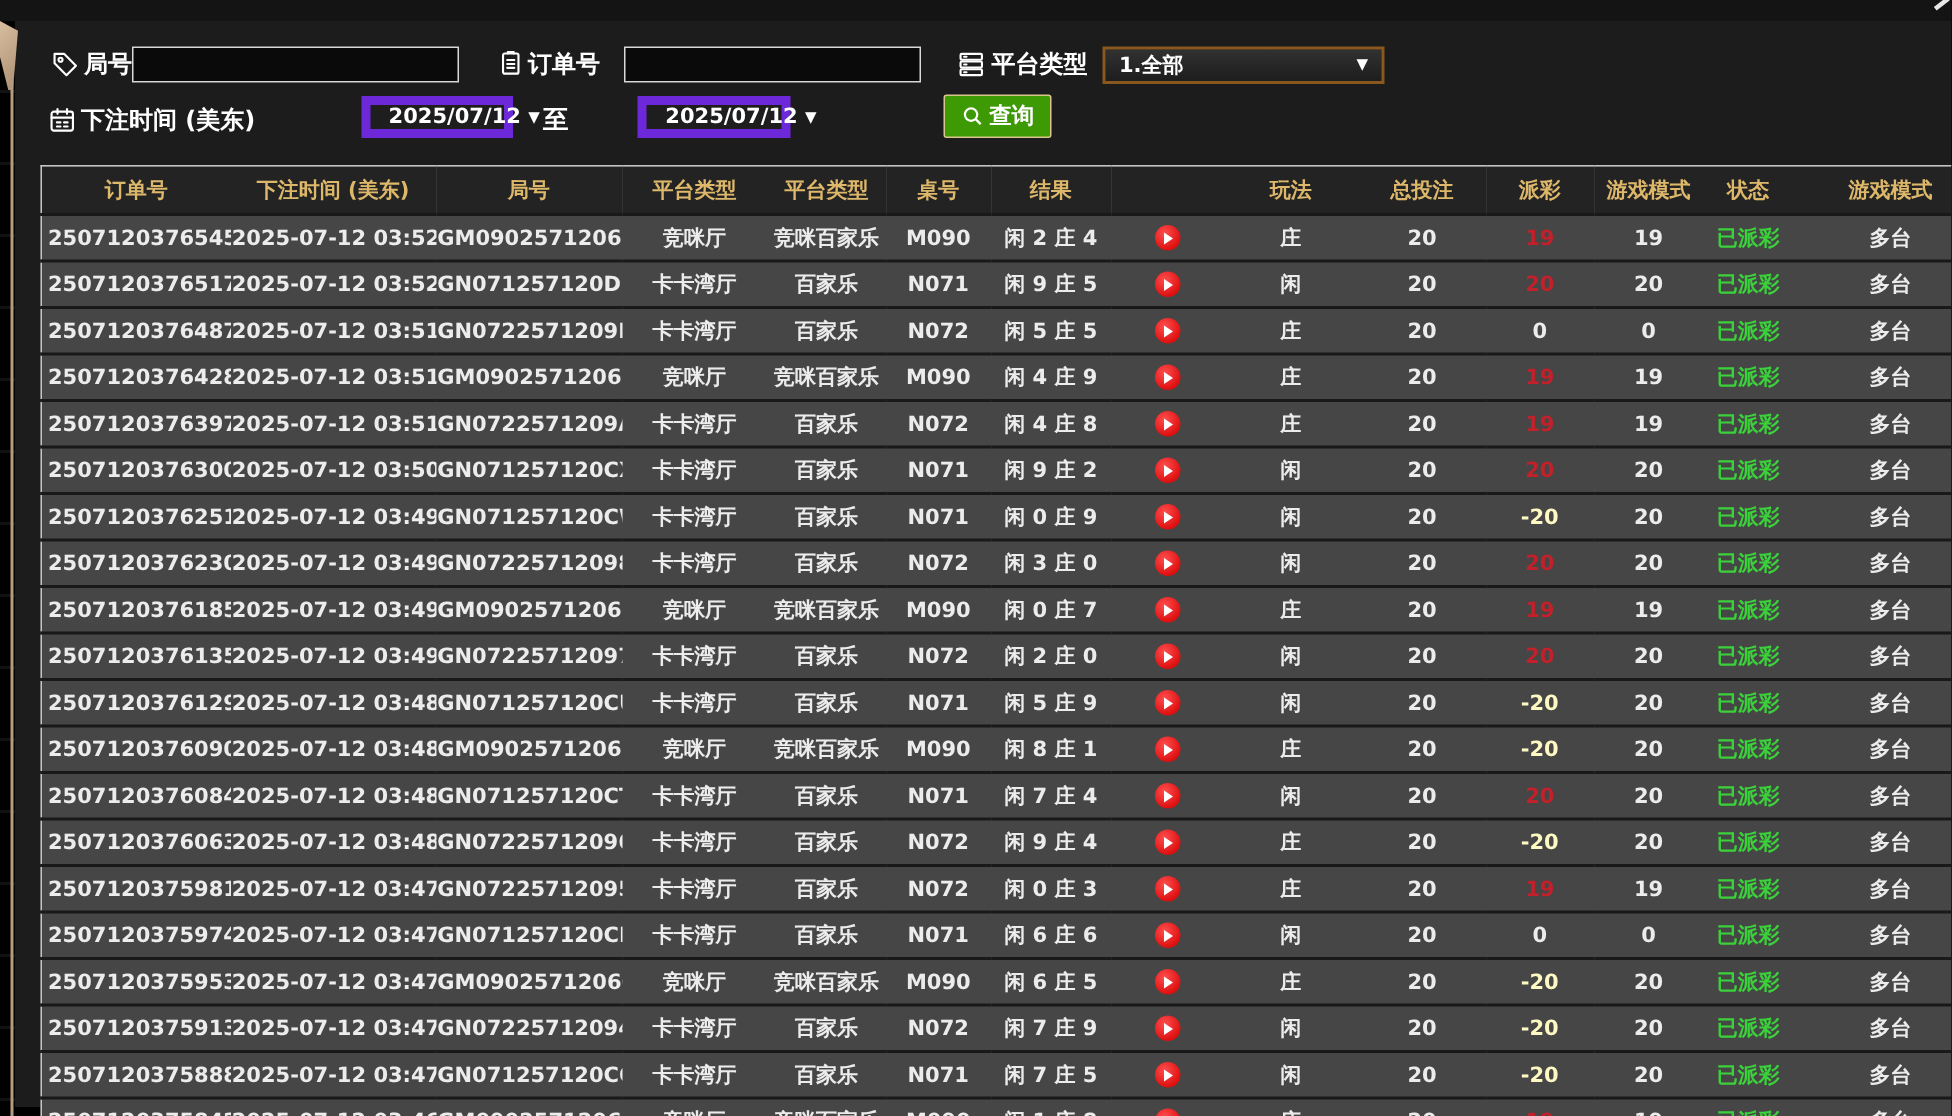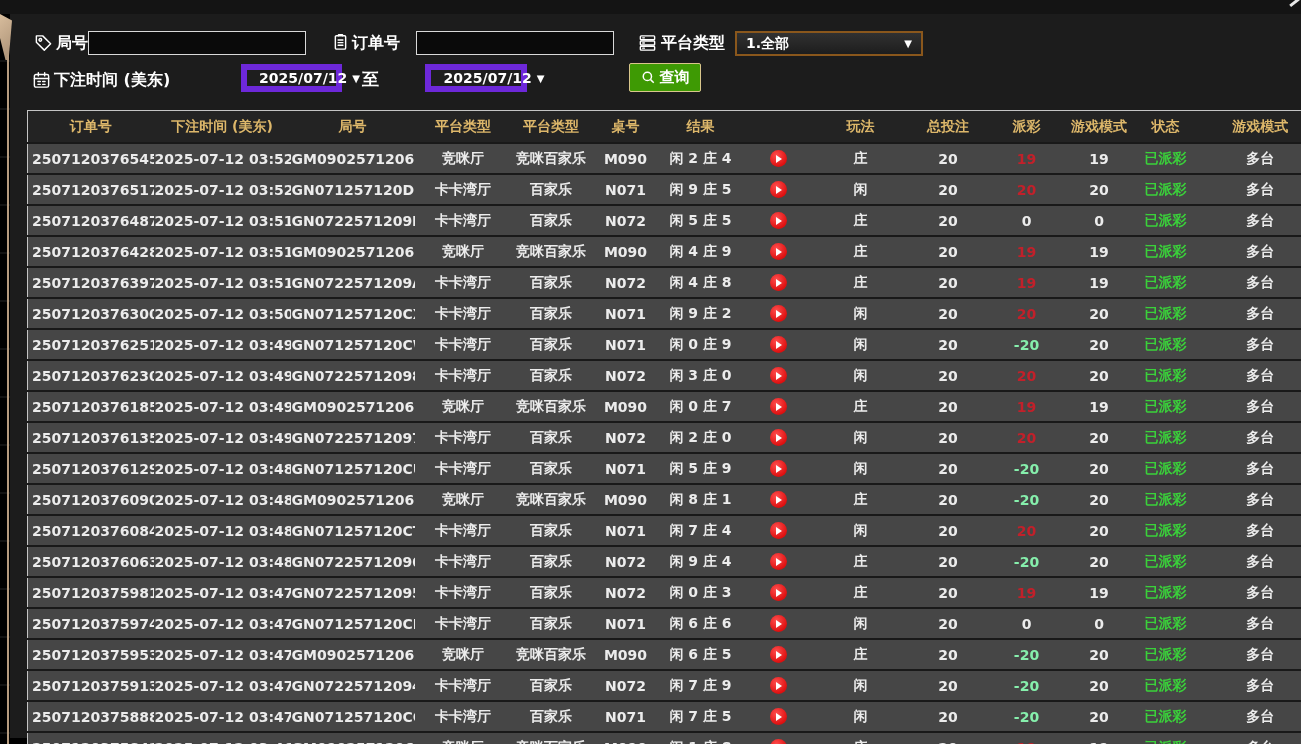--- a/index.html
+++ b/index.html
@@ -36,21 +36,21 @@
   
   table.records{position:absolute;left:27px;top:110px;width:1298px;border-collapse:collapse;
     table-layout:fixed;background:#464646;border:1px solid #c4c4c4;color:#ececec;
     font-size:14px;font-weight:600;}
   table.records th{background:#232323;color:#ddb76a;height:29px;font-size:14px;font-weight:700;
     text-align:center;overflow:hidden;white-space:nowrap;}
   table.records td{height:27px;text-align:center;border-top:2px solid #191919;
     overflow:hidden;white-space:nowrap;}
   table.records td.c0{text-align:left;padding-left:4px;}
   td.pos{color:#c2202a;}
-  td.neg{color:#86efac;}
+  td.neg{color:#fef9c3;}
   td.status{color:#3ad13a;}
   .play{display:inline-block;width:17px;height:17px;border-radius:50%;position:relative;
     background:radial-gradient(circle at 38% 32%,#ff4d4d,#dd0f0f 72%);vertical-align:middle;cursor:pointer;}
   .play::after{content:"";position:absolute;left:6px;top:4.5px;
     border-left:6px solid #fff;border-top:4px solid transparent;border-bottom:4px solid transparent;}
 </style>
 </head>
 <body>
 
 <div class="stage">

